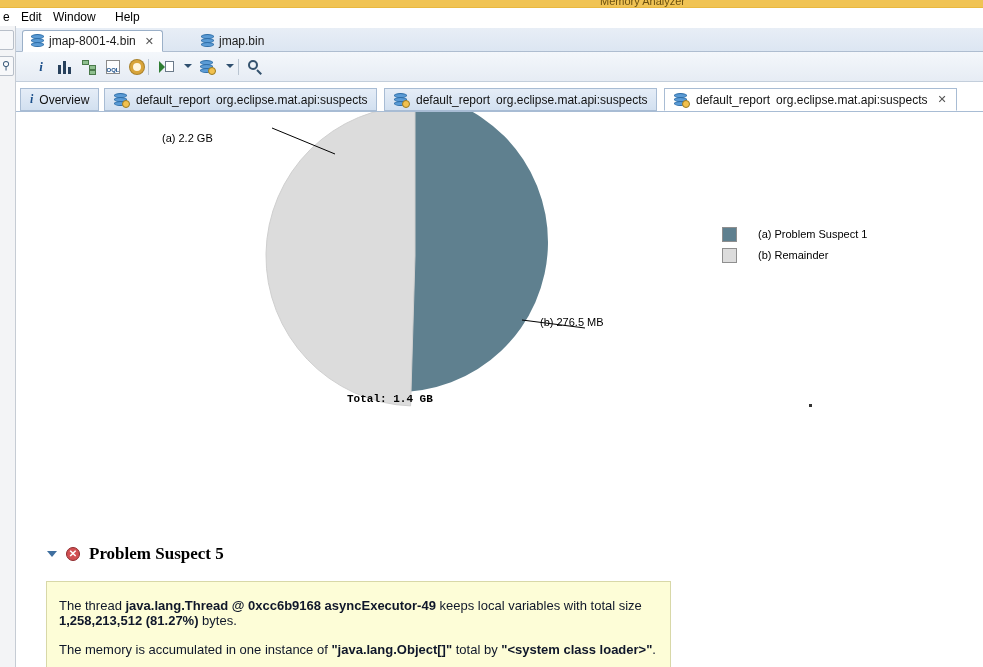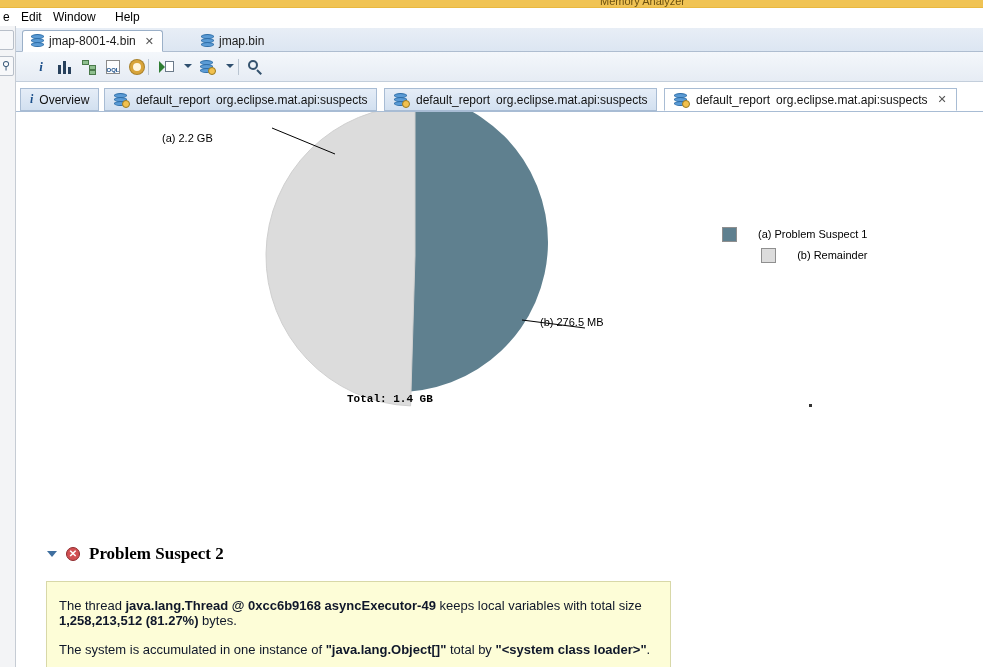--- a/index.html
+++ b/index.html
@@ -249,21 +249,21 @@
     position: absolute; left: 330px; top: 281px;
     font-size: 11px; font-weight: bold; color: #000;
     white-space: nowrap;
     font-family: Liberation Mono, monospace;
   }
 
   
   .legend { position: absolute; left: 705px; top: 112px; }
   .legend-row {
     display: flex; align-items: center;
-    height: 20px; margin-bottom: 1px; justify-content: flex-end;
+    height: 20px; margin-bottom: 1px;
   }
   .swatch {
     width: 15px; height: 15px;
     border: 1px solid #8f8f8f;
     margin-right: 21px;
   }
   .legend-label { font-size: 11px; color: #000; white-space: nowrap; }
 
   .cursor-dot {
     position: absolute; left: 792px; top: 292px;
@@ -490,28 +490,28 @@
         <span class="swatch" style="background:#dcdcdc;"></span>
         <span class="legend-label">(b)  Remainder</span>
       </div>
     </div>
 
     <div class="cursor-dot"></div>
 
     <div class="section-head">
       <span class="twisty"></span>
       <span class="err-icon">✕</span>
-      <span class="section-title">Problem Suspect 2</span>
+      <span class="section-title">Problem Suspect 5</span>
     </div>
 
     <div class="panel">
       <p>
         <span>The thread </span><b>java.lang.Thread @ 0xcc6b9168 asyncExecutor-49</b><span> keeps local variables with total size </span><b>1,258,213,512 (81.27%)</b><span> bytes.</span>
       </p>
       <p>
-        <span>The system is accumulated in one instance of </span><b>"java.lang.Object[]"</b><span> total by </span><b>"&lt;system class loader&gt;"</b><span>.</span>
+        <span>The memory is accumulated in one instance of </span><b>"java.lang.Object[]"</b><span> total by </span><b>"&lt;system class loader&gt;"</b><span>.</span>
       </p>
 
     </div>
 
     <div class="right-col"></div>
   </div>
 </div>
 
 </body></html>

